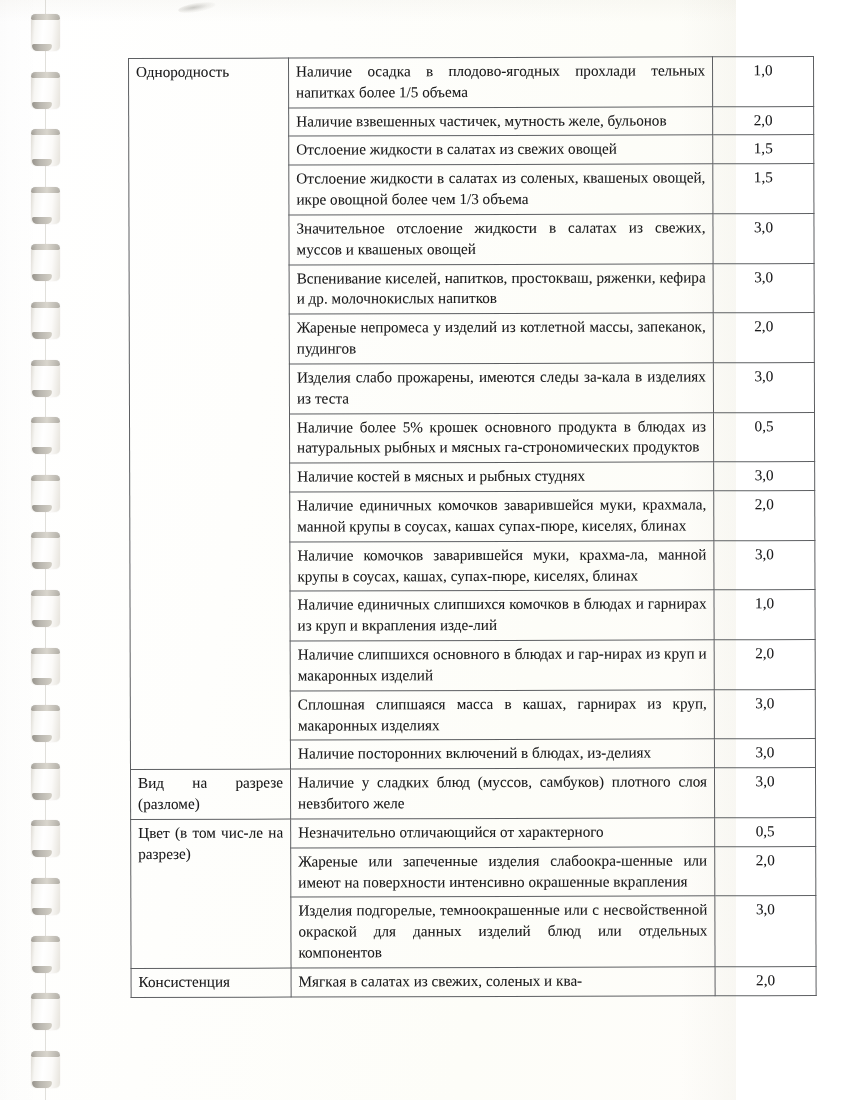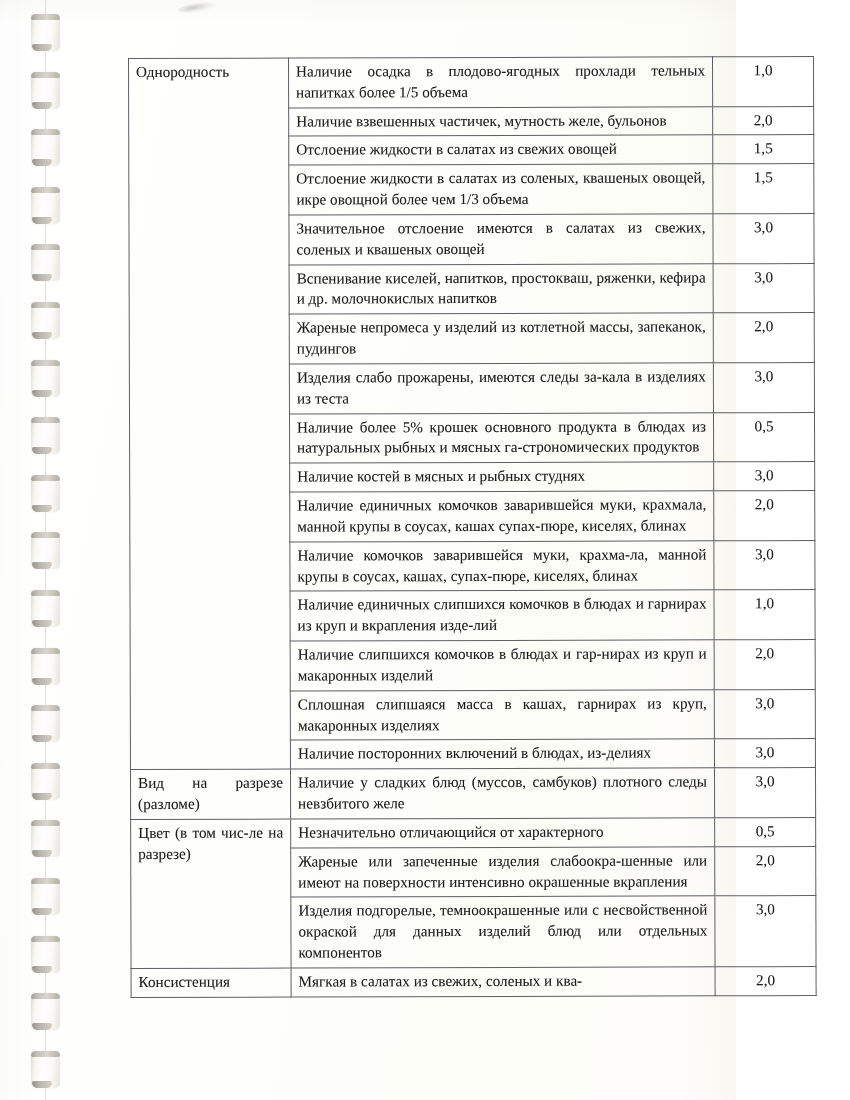--- a/index.html
+++ b/index.html
@@ -194,21 +194,21 @@
         </tr>
         <tr>
           <td class="defect-cell nojust">Отслоение жидкости в салатах из свежих овощей</td>
           <td class="score-cell">1,5</td>
         </tr>
         <tr>
           <td class="defect-cell">Отслоение жидкости в салатах из соленых, квашеных овощей, икре овощной более чем 1/3 объема</td>
           <td class="score-cell">1,5</td>
         </tr>
         <tr>
-          <td class="defect-cell">Значительное отслоение имеются в салатах из свежих, соленых и квашеных овощей</td>
+          <td class="defect-cell">Значительное отслоение жидкости в салатах из свежих, муссов и квашеных овощей</td>
           <td class="score-cell">3,0</td>
         </tr>
         <tr>
           <td class="defect-cell">Вспенивание киселей, напитков, простокваш, ряженки, кефира и др. молочнокислых напитков</td>
           <td class="score-cell">3,0</td>
         </tr>
         <tr>
           <td class="defect-cell">Жареные непромеса у изделий из котлетной массы, запеканок, пудингов</td>
           <td class="score-cell">2,0</td>
         </tr>
@@ -230,34 +230,34 @@
         </tr>
         <tr>
           <td class="defect-cell">Наличие комочков заварившейся муки, крахма-ла, манной крупы в соусах, кашах, супах-пюре, киселях, блинах</td>
           <td class="score-cell">3,0</td>
         </tr>
         <tr>
           <td class="defect-cell">Наличие единичных слипшихся комочков в блюдах и гарнирах из круп и вкрапления изде-лий</td>
           <td class="score-cell">1,0</td>
         </tr>
         <tr>
-          <td class="defect-cell">Наличие слипшихся комочков в блюдах и гар-нирах из круп и макаронных изделий</td>
+          <td class="defect-cell">Наличие слипшихся основного в блюдах и гар-нирах из круп и макаронных изделий</td>
           <td class="score-cell">2,0</td>
         </tr>
         <tr>
           <td class="defect-cell">Сплошная слипшаяся масса в кашах, гарнирах из круп, макаронных изделиях</td>
           <td class="score-cell">3,0</td>
         </tr>
         <tr>
           <td class="defect-cell nojust">Наличие посторонних включений в блюдах, из-делиях</td>
           <td class="score-cell">3,0</td>
         </tr>
         <tr>
           <td class="indicator-cell" rowspan="1">Вид на разрезе (разломе)</td>
-          <td class="defect-cell">Наличие у сладких блюд (муссов, самбуков) плотного следы невзбитого желе</td>
+          <td class="defect-cell">Наличие у сладких блюд (муссов, самбуков) плотного слоя невзбитого желе</td>
           <td class="score-cell">3,0</td>
         </tr>
         <tr>
           <td class="indicator-cell" rowspan="3">Цвет (в том чис-ле на разрезе)</td>
           <td class="defect-cell nojust">Незначительно отличающийся от характерного</td>
           <td class="score-cell">0,5</td>
         </tr>
         <tr>
           <td class="defect-cell">Жареные или запеченные изделия слабоокра-шенные или имеют на поверхности интенсивно окрашенные вкрапления</td>
           <td class="score-cell">2,0</td>

